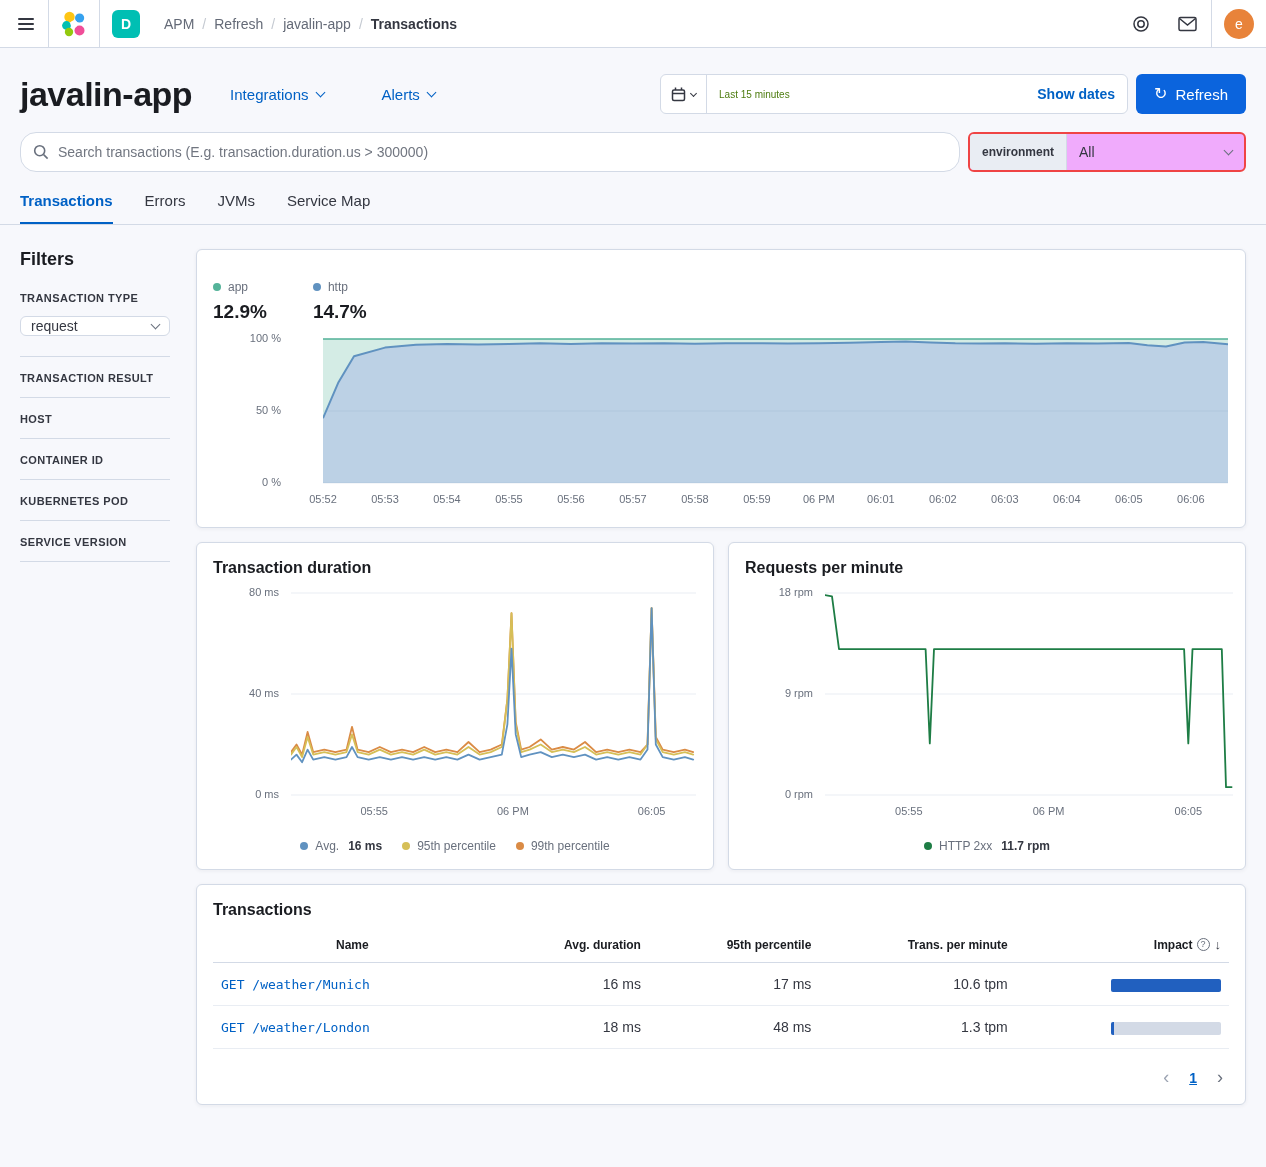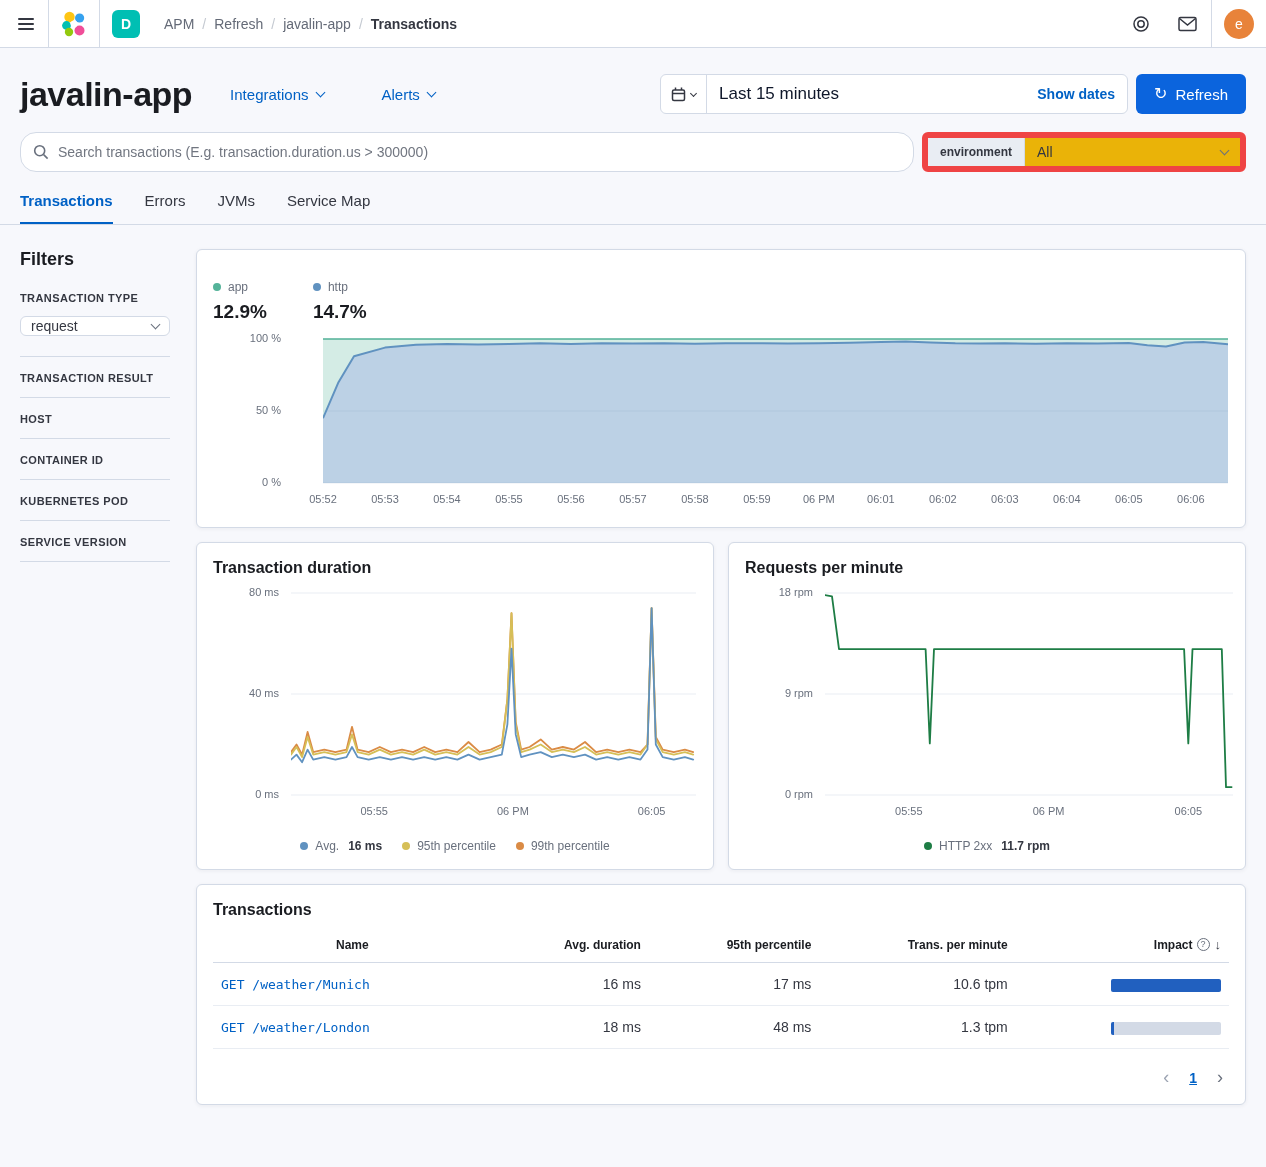--- a/index.html
+++ b/index.html
@@ -26,31 +26,31 @@
   
   .header-row{display:flex;align-items:center;padding:26px 20px 0}
   h1{font-size:34px;font-weight:600;letter-spacing:-.5px;color:#1a1c21}
   .head-links{display:flex;gap:58px;margin-left:38px}
   .head-link{color:#0061c5;font-size:15px;display:flex;align-items:center;gap:8px;cursor:pointer}
   .chev{display:inline-block;width:7px;height:7px;border-right:1.6px solid currentColor;border-bottom:1.6px solid currentColor;transform:rotate(45deg);margin-top:-4px}
   .chev-sm{width:5px;height:5px;margin-top:-2px}
   .head-right{margin-left:auto;display:flex;gap:8px;align-items:center}
   .datepicker{display:flex;align-items:center;width:468px;height:40px;background:#fff;border:1px solid #d3dae6;border-radius:6px}
   .dp-cal{display:flex;align-items:center;gap:5px;padding:0 10px;height:100%;border-right:1px solid #d3dae6;color:#343741;cursor:pointer}
-  .dp-text{padding:0 12px;font-size:17px;color:#0f172a}
+  .dp-text{padding:0 12px;font-size:10px;color:#4d7c0f}
   .dp-show{margin-left:auto;padding:0 12px;color:#0061c5;font-size:14px;font-weight:600;cursor:pointer}
   .refresh-btn{height:40px;padding:0 18px;color:#fff;border:none;border-radius:6px;font-size:15px;display:flex;align-items:center;gap:8px;cursor:pointer;font-weight:500}
   .refresh-glyph{font-size:16px;line-height:1}
 
   
   .search-row{display:flex;gap:8px;padding:18px 20px 0}
   .search-box{flex:1;display:flex;align-items:center;height:40px;background:#fff;border:1px solid #d3dae6;border-radius:16px;padding:0 12px;gap:9px}
   .search-box input{border:none;outline:none;flex:1;font-size:14px;color:#343741;background:transparent}
   .search-box input::placeholder{color:#717680}
-  .env-box{width:324px;display:flex;align-items:stretch;height:40px;background:#eab308;border:6px solid #ef4444;border-radius:6px;overflow:hidden}
+  .env-box{width:278px;display:flex;align-items:stretch;height:40px;background:#f0abfc;border:2px solid #ef4444;border-radius:6px;overflow:hidden}
   .env-label{background:#e9edf3;display:flex;align-items:center;padding:0 12px;font-size:12px;font-weight:600;color:#343741;border-right:1px solid #d3dae6}
   .env-value{flex:1;padding:0 12px;font-size:14px;display:flex;align-items:center;justify-content:space-between;color:#343741;cursor:pointer}
   .env-value .chev{color:#69707d}
 
   
   .tabs{display:flex;gap:32px;padding:20px 20px 0;border-bottom:1px solid #d3dae6}
   .tab{padding-bottom:13px;font-size:15px;color:#343741;cursor:pointer;font-weight:500;border-bottom:2px solid transparent}
   .tab.active{color:#0061c5;border-bottom-color:#0061c5;font-weight:600}
 
   

